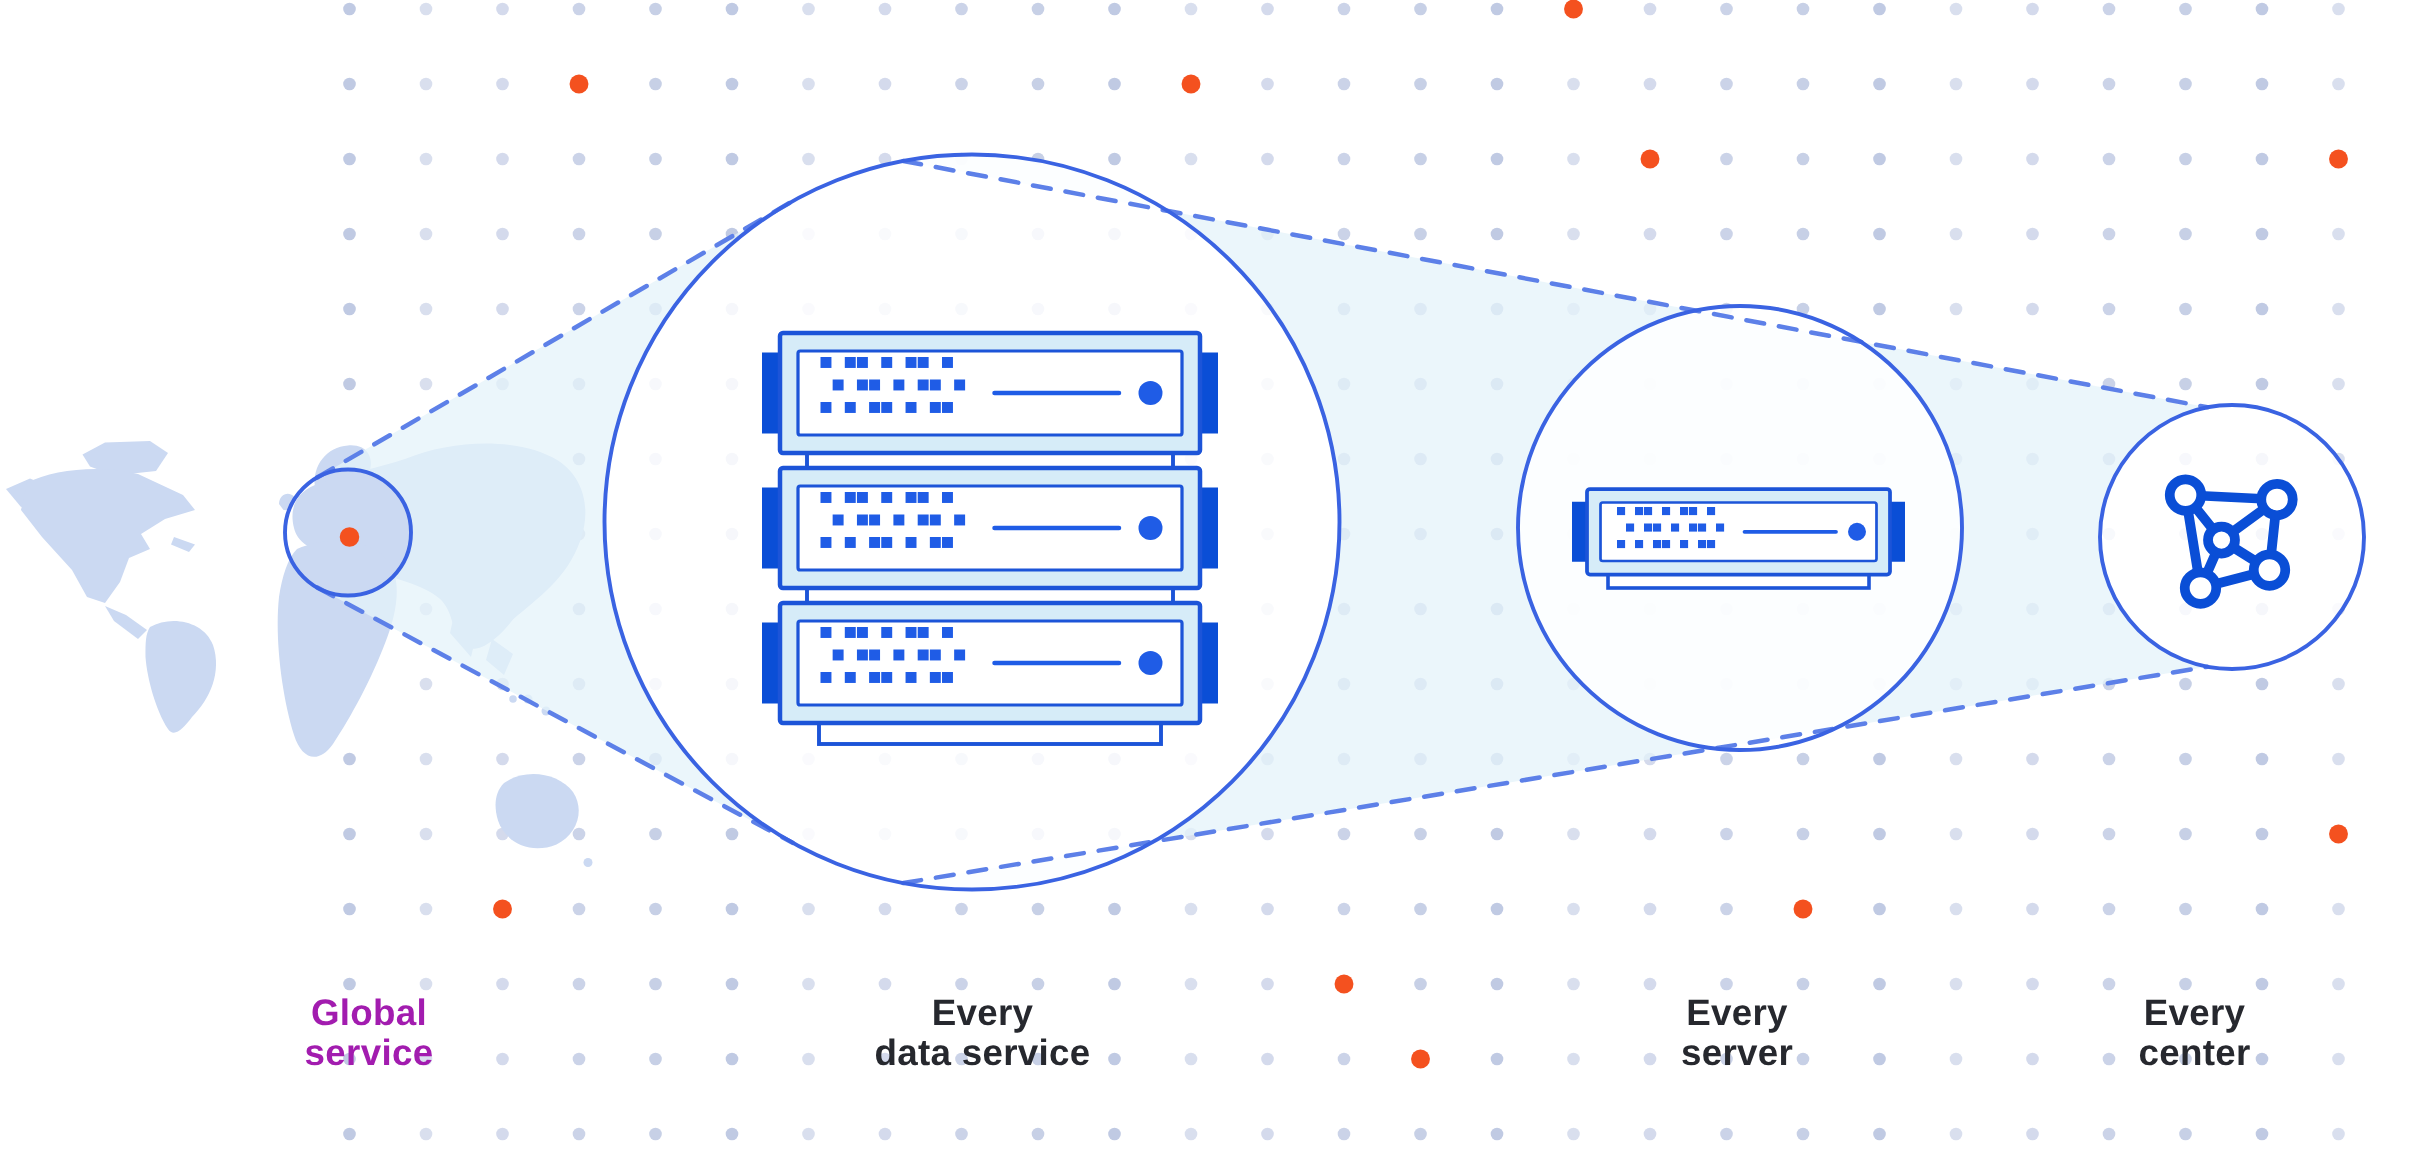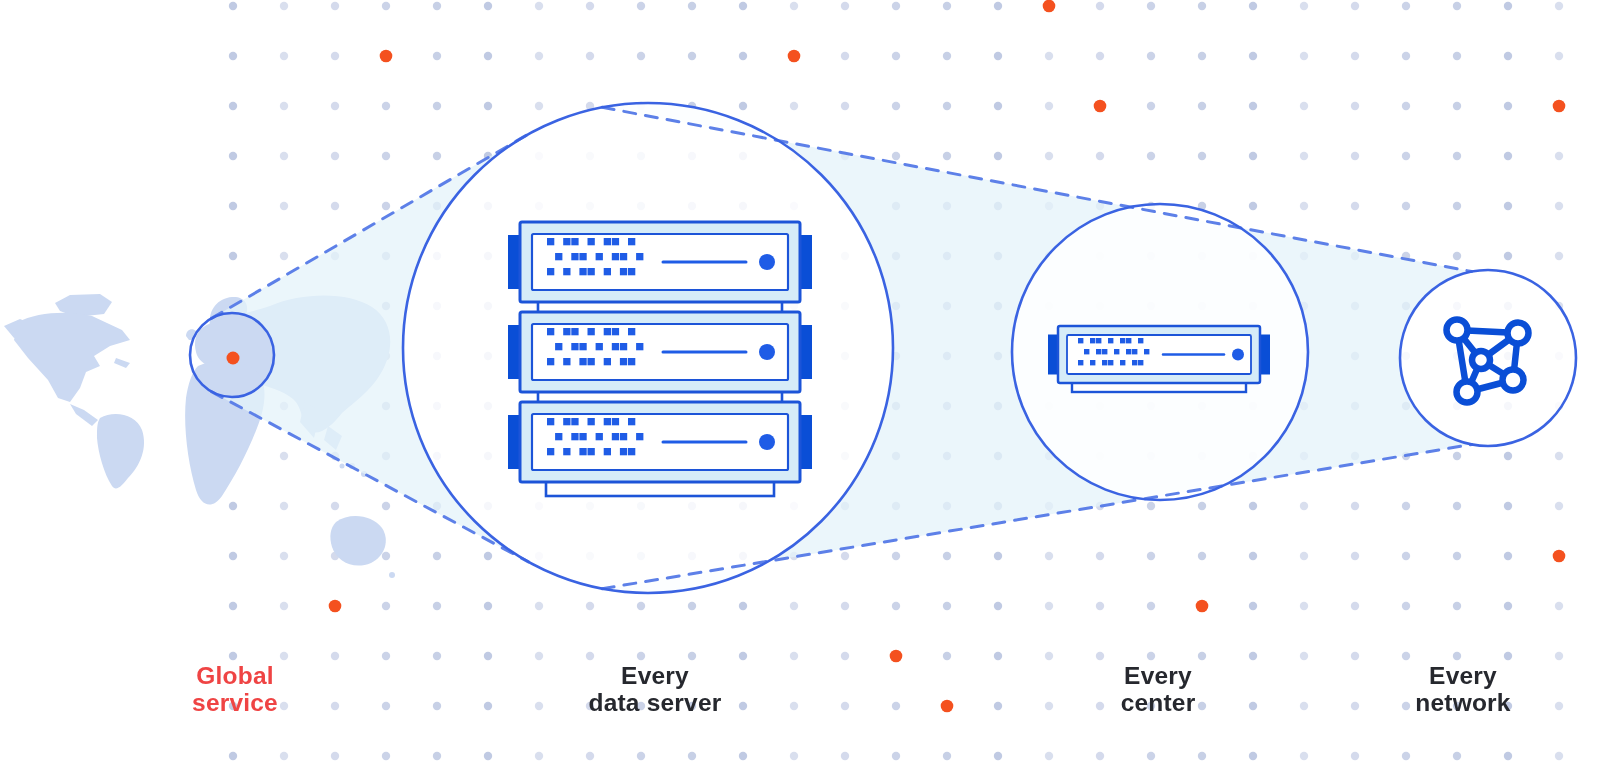--- a/index.html
+++ b/index.html
@@ -624,29 +624,29 @@
         <circle cx="1518" cy="333" r="10.5" fill="#ffffff" stroke="#0a4ed6" stroke-width="6.5"></circle>
         <circle cx="1467" cy="392" r="10.5" fill="#ffffff" stroke="#0a4ed6" stroke-width="6.5"></circle>
         <circle cx="1513" cy="380" r="10.5" fill="#ffffff" stroke="#0a4ed6" stroke-width="6.5"></circle>
         <circle cx="1481" cy="360" r="9" fill="#ffffff" stroke="#0a4ed6" stroke-width="6.5"></circle>
       </g>
     <g id="g-marker">
         <circle cx="233" cy="358" r="6.5" fill="#f4511f"></circle>
       </g>
   </svg>
 
-  <div class="label accent" style="left: 235px; color: #ef4444;">
+  <div class="label accent" style="left: 246px; color: #a21caf;">
     <span>Global</span>
     <span>service</span>
   </div>
   <div class="label" style="left: 655px; color: rgb(38, 40, 46);">
     <span>Every</span>
-    <span>data server</span>
+    <span>data service</span>
   </div>
   <div class="label" style="left: 1158px; color: rgb(38, 40, 46);">
     <span>Every</span>
-    <span>center</span>
+    <span>server</span>
   </div>
   <div class="label" style="left: 1463px; color: rgb(38, 40, 46);">
     <span>Every</span>
-    <span>network</span>
+    <span>center</span>
   </div>
 </div>
 
 </body></html>

